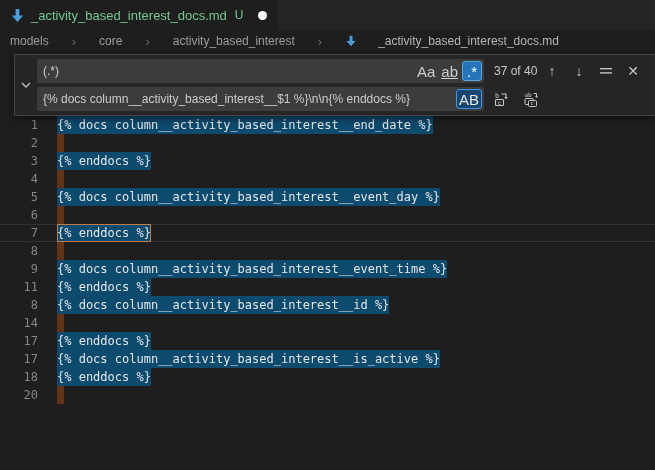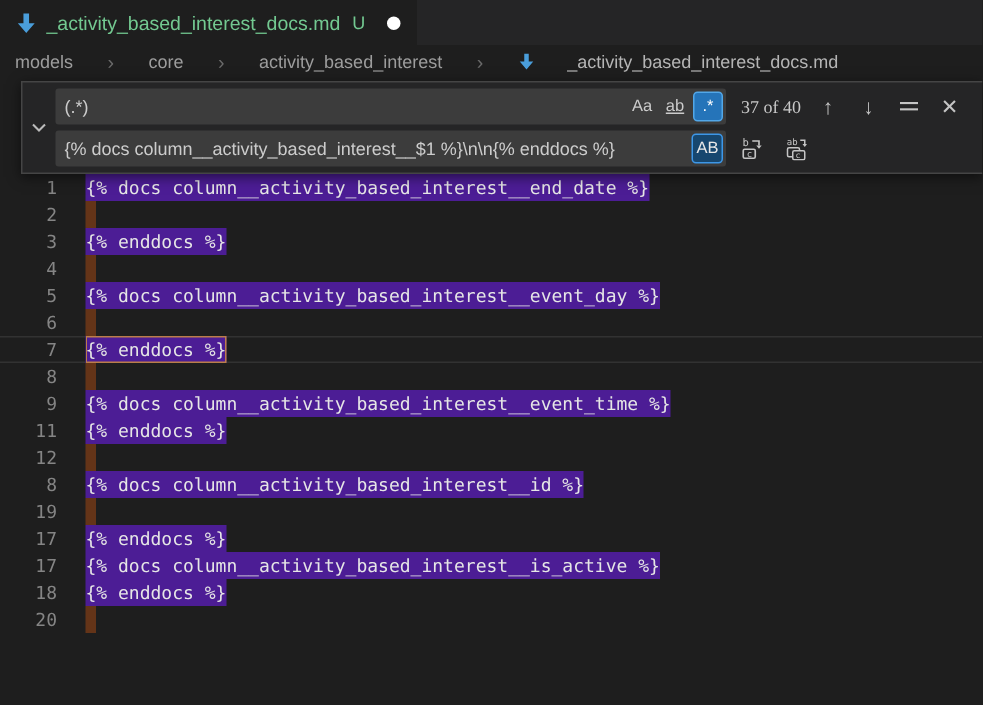--- a/index.html
+++ b/index.html
@@ -34,21 +34,21 @@
   
   .editor {
     position:absolute; top:52px; left:0; right:0; bottom:0;
     font-family:"DejaVu Sans Mono", monospace; font-size:12px; overflow:hidden;
   }
   .lines { position:absolute; top:64px; left:0; right:0; }
   .line { display:flex; height:18px; line-height:18px; white-space:pre; }
   .line.cur-line { box-shadow: inset 0 1px 0 #323232, inset 0 -1px 0 #323232; }
   .num { width:38px; text-align:right; color:#858585; flex:none; user-select:none; }
   .line-content { padding-left:19px; color:#dcdcdc; }
-  .hl { background:#4c1d95; display:inline-block; height:18px; color:#e6e6e6; }
+  .hl { background:#0c4a6e; display:inline-block; height:18px; color:#e6e6e6; }
   .hl.cur { box-shadow: inset 0 0 0 1px #bb7e4a; }
   .hl-empty { background:#643418; display:inline-block; width:7px; height:18px; }
 
   
   .find-widget {
     position:absolute; top:54px; left:14px; right:0; z-index:5;
     background:#252526; border:1px solid #454545; border-right:none;
     box-shadow:0 2px 8px rgba(0,0,0,.55);
     padding:3px 6px 3px 22px;
   }
@@ -61,26 +61,26 @@
   .fw-input {
     background:#3c3c3c; height:24px; border-radius:2px; flex:none; width:447px;
     display:flex; align-items:center; padding:0 2px 0 6px; cursor:text;
   }
   .fw-input-text {
     flex:1; font-size:12px; color:#cccccc; white-space:nowrap; overflow:hidden;
   }
   .toggle {
     height:20px; min-width:20px; padding:0 2px; margin-left:2px; border-radius:3px;
     display:flex; align-items:center; justify-content:center;
-    font-size:11px; color:#cccccc; cursor:pointer; flex:none;
+    font-size:15px; color:#cccccc; cursor:pointer; flex:none;
   }
   .toggle .uline { text-decoration:underline; }
   .toggle.active-solid  { background:#2574b9; border:1px solid #52a7e8; color:#ffffff; }
   .toggle.active-outline{ background:#17476f; border:1px solid #3d97e8; color:#e8e8e8; }
-  .match-count { margin-left:10px; font-size:12px; color:#c8c8c8; white-space:nowrap; flex:none;font-family:Liberation Serif, serif; }
+  .match-count { margin-left:10px; font-size:12px; color:#c8c8c8; white-space:nowrap; flex:none; }
   .fw-actions { margin-left:auto; display:flex; align-items:center; gap:7px; padding-right:6px; }
   .icon-btn {
     width:20px; height:20px; border-radius:3px; cursor:pointer; flex:none;
     display:flex; align-items:center; justify-content:center;
     color:#c5c5c5; font-size:14px; line-height:1;
   }
   .rep-actions { margin-left:8px; display:flex; align-items:center; gap:10px; }
   svg { display:block; }
 </style>
 </head>
@@ -119,23 +119,22 @@
       <div class="line"><span class="num">1</span><span class="line-content"><span class="hl">{% docs column__activity_based_interest__end_date %}</span></span></div>
       <div class="line"><span class="num">2</span><span class="line-content"><span class="hl-empty"></span></span></div>
       <div class="line"><span class="num">3</span><span class="line-content"><span class="hl">{% enddocs %}</span></span></div>
       <div class="line"><span class="num">4</span><span class="line-content"><span class="hl-empty"></span></span></div>
       <div class="line"><span class="num">5</span><span class="line-content"><span class="hl">{% docs column__activity_based_interest__event_day %}</span></span></div>
       <div class="line"><span class="num">6</span><span class="line-content"><span class="hl-empty"></span></span></div>
       <div class="line cur-line"><span class="num">7</span><span class="line-content"><span class="hl cur">{% enddocs %}</span></span></div>
       <div class="line"><span class="num">8</span><span class="line-content"><span class="hl-empty"></span></span></div>
       <div class="line"><span class="num">9</span><span class="line-content"><span class="hl">{% docs column__activity_based_interest__event_time %}</span></span></div>
       <div class="line"><span class="num">11</span><span class="line-content"><span class="hl">{% enddocs %}</span></span></div>
-      <div class="line"><span class="num">12</span><span class="line-content"><span class="hl-empty"></span></span></div>
       <div class="line"><span class="num">8</span><span class="line-content"><span class="hl">{% docs column__activity_based_interest__id %}</span></span></div>
-      <div class="line"><span class="num">19</span><span class="line-content"><span class="hl-empty"></span></span></div>
+      <div class="line"><span class="num">14</span><span class="line-content"><span class="hl-empty"></span></span></div>
       <div class="line"><span class="num">17</span><span class="line-content"><span class="hl">{% enddocs %}</span></span></div>
       <div class="line"><span class="num">17</span><span class="line-content"><span class="hl">{% docs column__activity_based_interest__is_active %}</span></span></div>
       <div class="line"><span class="num">18</span><span class="line-content"><span class="hl">{% enddocs %}</span></span></div>
       <div class="line"><span class="num">20</span><span class="line-content"><span class="hl-empty"></span></span></div>
     </div>
 </div>
 
 <div class="find-widget">
   <span class="fw-chevron">
     <svg width="14" height="14" viewBox="0 0 14 14">

